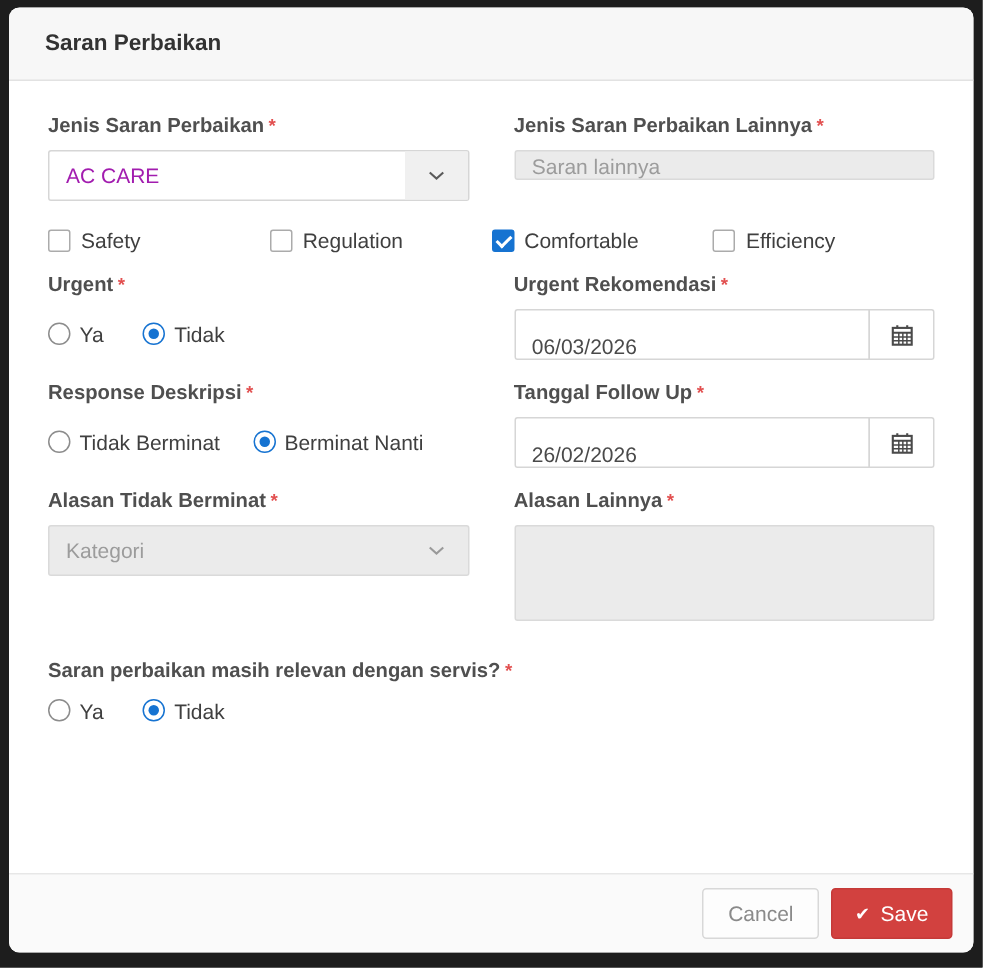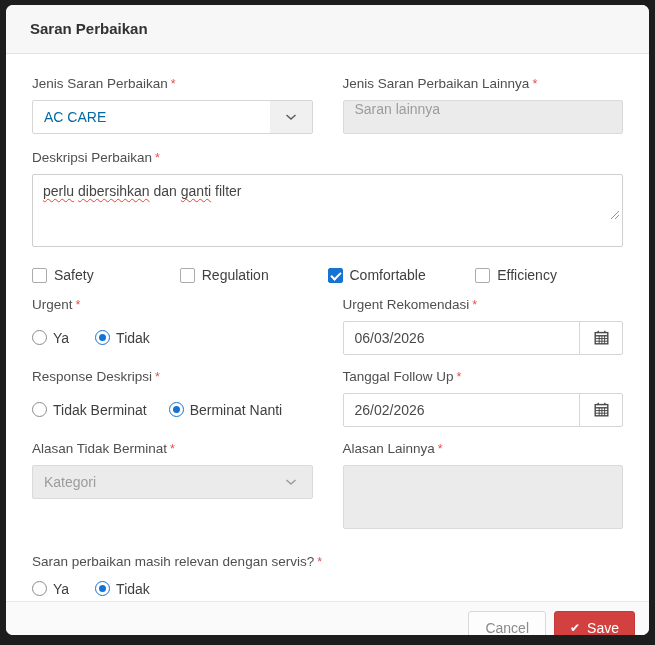--- a/index.html
+++ b/index.html
@@ -8,45 +8,45 @@
     border-radius:7px;display:flex;flex-direction:column;overflow:hidden;}
   .modal-header{background:#f7f7f7;border-bottom:1px solid #e2e2e2;padding:15px 24px;}
   .modal-title{font-size:15px;font-weight:bold;color:#323232;}
   .modal-body{flex:1;background:#fff;padding:22px 26px 0 26px;}
   .modal-footer{background:#fafafa;border-top:1px solid #e7e7e7;padding:9px 14px;
     display:flex;justify-content:flex-end;align-items:center;gap:8px;}
 
   .row2{display:grid;grid-template-columns:1fr 1fr;column-gap:30px;}
   .mb16{margin-bottom:16px;} .mb18{margin-bottom:18px;} .mb14{margin-bottom:14px;}
 
-  .field-label{font-size:13.5px;color:#4f4f4f;margin-bottom:9px;display:block;}
+  .field-label{font-size:13.5px;color:#4f4f4f;margin-bottom:9px;display:block;font-weight:bold;}
   .req{color:#e25050;margin-left:3px;font-size:12.5px;}
 
   .kselect{height:34px;border:1px solid #d6d6d6;border-radius:2px;display:flex;
     align-items:stretch;background:#fff;box-sizing:border-box;cursor:pointer;}
-  .kselect .val{flex:1;display:flex;align-items:center;padding:0 11px;font-size:14px;color:#0369a1;}
+  .kselect .val{flex:1;display:flex;align-items:center;padding:0 11px;font-size:14px;color:#a21caf;}
   .kselect .dd{width:42px;background:#f0f0f0;display:flex;align-items:center;justify-content:center;}
   .kselect.disabled{background:#ebebeb;border-color:#dadada;cursor:default;gap:44px;}
   .kselect.disabled .val{color:#9c9c9c;}
   .kselect.disabled .dd{background:transparent;}
 
-  .kinput{height:34px;border:1px solid #d6d6d6;border-radius:2px;display:flex;align-items:flex-start;
+  .kinput{height:20px;border:1px solid #d6d6d6;border-radius:2px;display:flex;align-items:flex-end;
     padding:0 11px;font-size:14px;color:#4a4a4a;box-sizing:border-box;background:#fff;}
   .kinput.disabled{background:#ebebeb;border-color:#dadada;color:#9c9c9c;}
 
   .ktextarea{border:1px solid #cfcfcf;border-radius:2px;min-height:48px;padding:7px 10px;
     font-size:14px;color:#454545;position:relative;box-sizing:border-box;background:#fff;
     white-space:pre-wrap;line-height:1.35;}
   .ktextarea.disabled{background:#ebebeb;border-color:#dadada;min-height:64px;}
   .misspell{text-decoration:underline wavy #e8442f;text-decoration-skip-ink:none;
     text-decoration-thickness:1px;text-underline-offset:2px;}
   .resize-grip{position:absolute;right:2px;bottom:2px;}
 
   .dategroup{display:flex;height:34px;}
-  .dinput{flex:1;border:1px solid #d6d6d6;border-radius:2px 0 0 2px;display:flex;align-items:center;
+  .dinput{flex:1;border:1px solid #d6d6d6;border-radius:2px 0 0 2px;display:flex;align-items:flex-end;
     padding:0 11px;font-size:14px;color:#4a4a4a;background:#fff;box-sizing:border-box;}
   .dbtn{width:44px;border:1px solid #d6d6d6;margin-left:-1px;border-radius:0 2px 2px 0;background:#fff;
     display:flex;align-items:center;justify-content:center;cursor:pointer;box-sizing:border-box;}
 
   .checkrow{display:grid;grid-template-columns:repeat(4,1fr);margin-bottom:14px;padding-top:2px;}
   .check{display:flex;align-items:flex-end;gap:7px;font-size:14px;color:#3f3f3f;cursor:pointer;}
   .check .box{width:15px;height:15px;border:1px solid #ababab;border-radius:2px;background:#fff;
     box-sizing:border-box;flex:none;}
   .check.checked .box{background:#1673d1;border-color:#1673d1;}
   .check .tick{display:none;width:8px;height:4px;border-left:2px solid #fff;border-bottom:2px solid #fff;
@@ -96,30 +96,20 @@
         </div>
       </div>
       <div>
         <span class="field-label"><span>Jenis Saran Perbaikan Lainnya</span><span class="req">*</span></span>
         <div class="kinput disabled">
           <span>Saran lainnya</span>
         </div>
       </div>
     </div>
 
-    <div class="mb18">
-      <span class="field-label"><span>Deskripsi Perbaikan</span><span class="req">*</span></span>
-      <div class="ktextarea"><span class="misspell">perlu</span><span> </span><span class="misspell">dibersihkan</span><span> dan </span><span class="misspell">ganti</span><span> filter</span>
-        <span class="resize-grip">
-          <svg width="10" height="10" viewBox="0 0 10 10">
-              <path d="M9 1L1 9M9 5L5 9" stroke="#9a9a9a" stroke-width="1"></path>
-            </svg>
-        </span>
-      </div>
-    </div>
 
     <div class="checkrow">
       <label class="check">
         <span class="box"></span>
         <span>Safety</span>
       </label>
       <label class="check">
         <span class="box"></span>
         <span>Regulation</span>
       </label>

